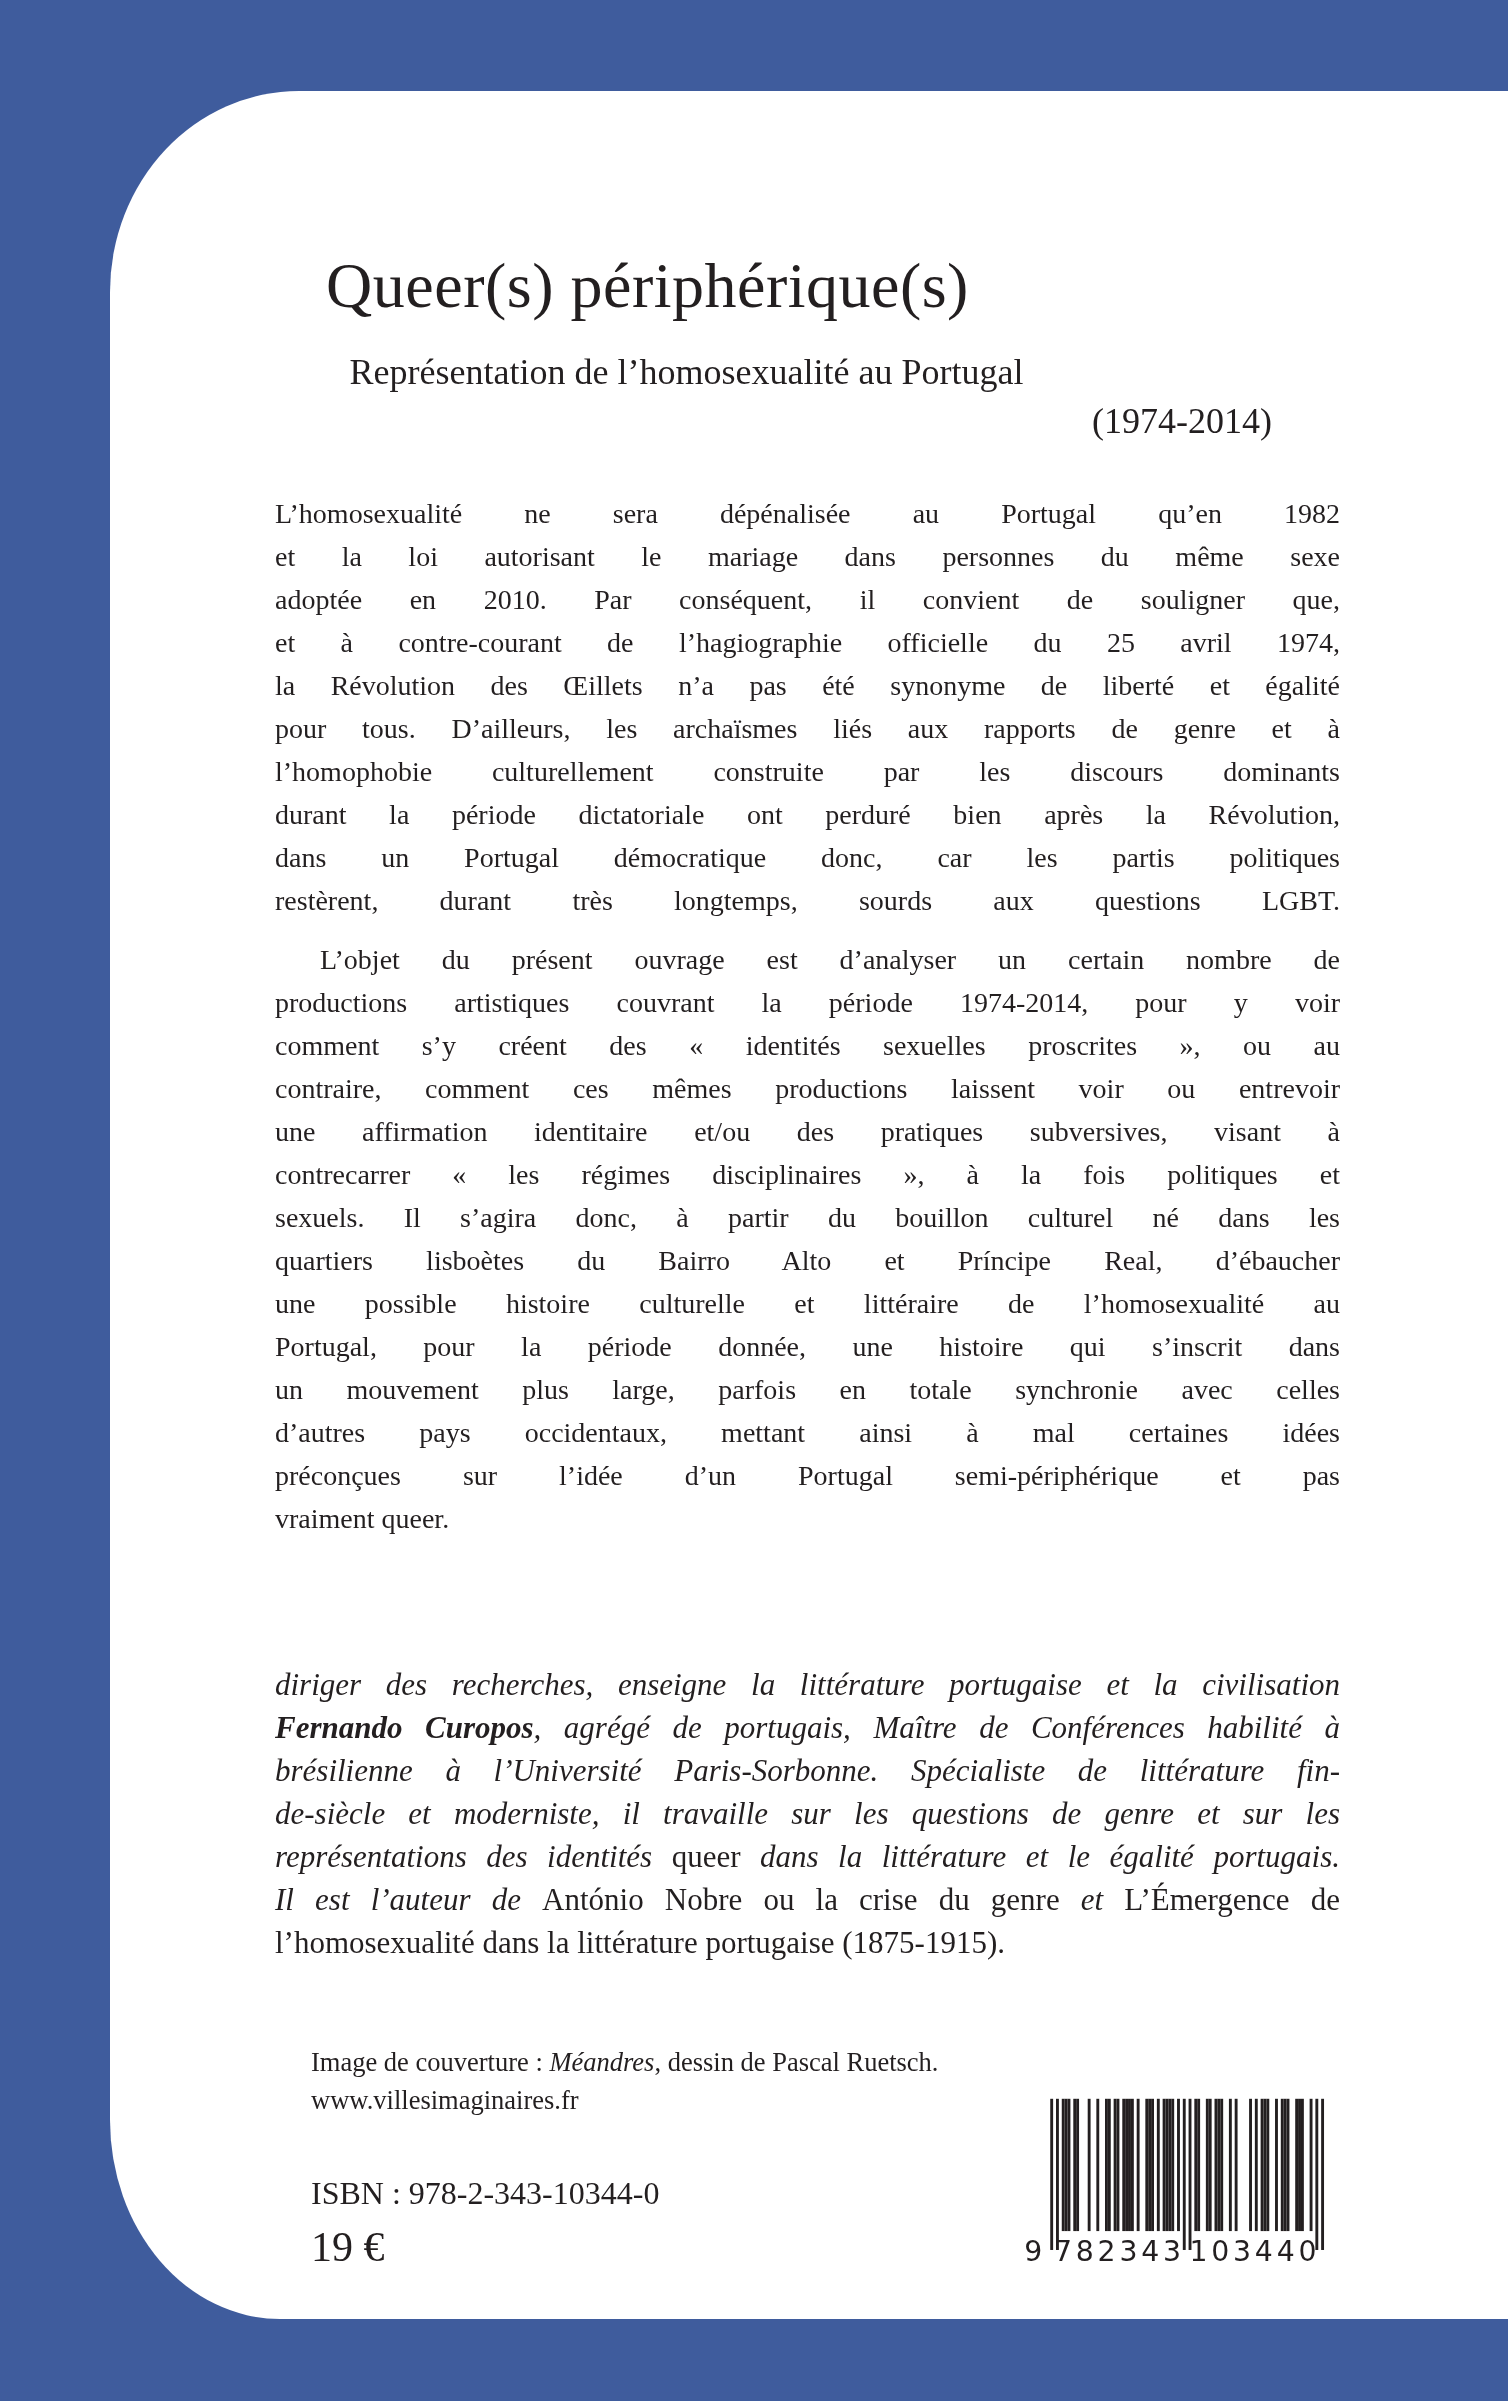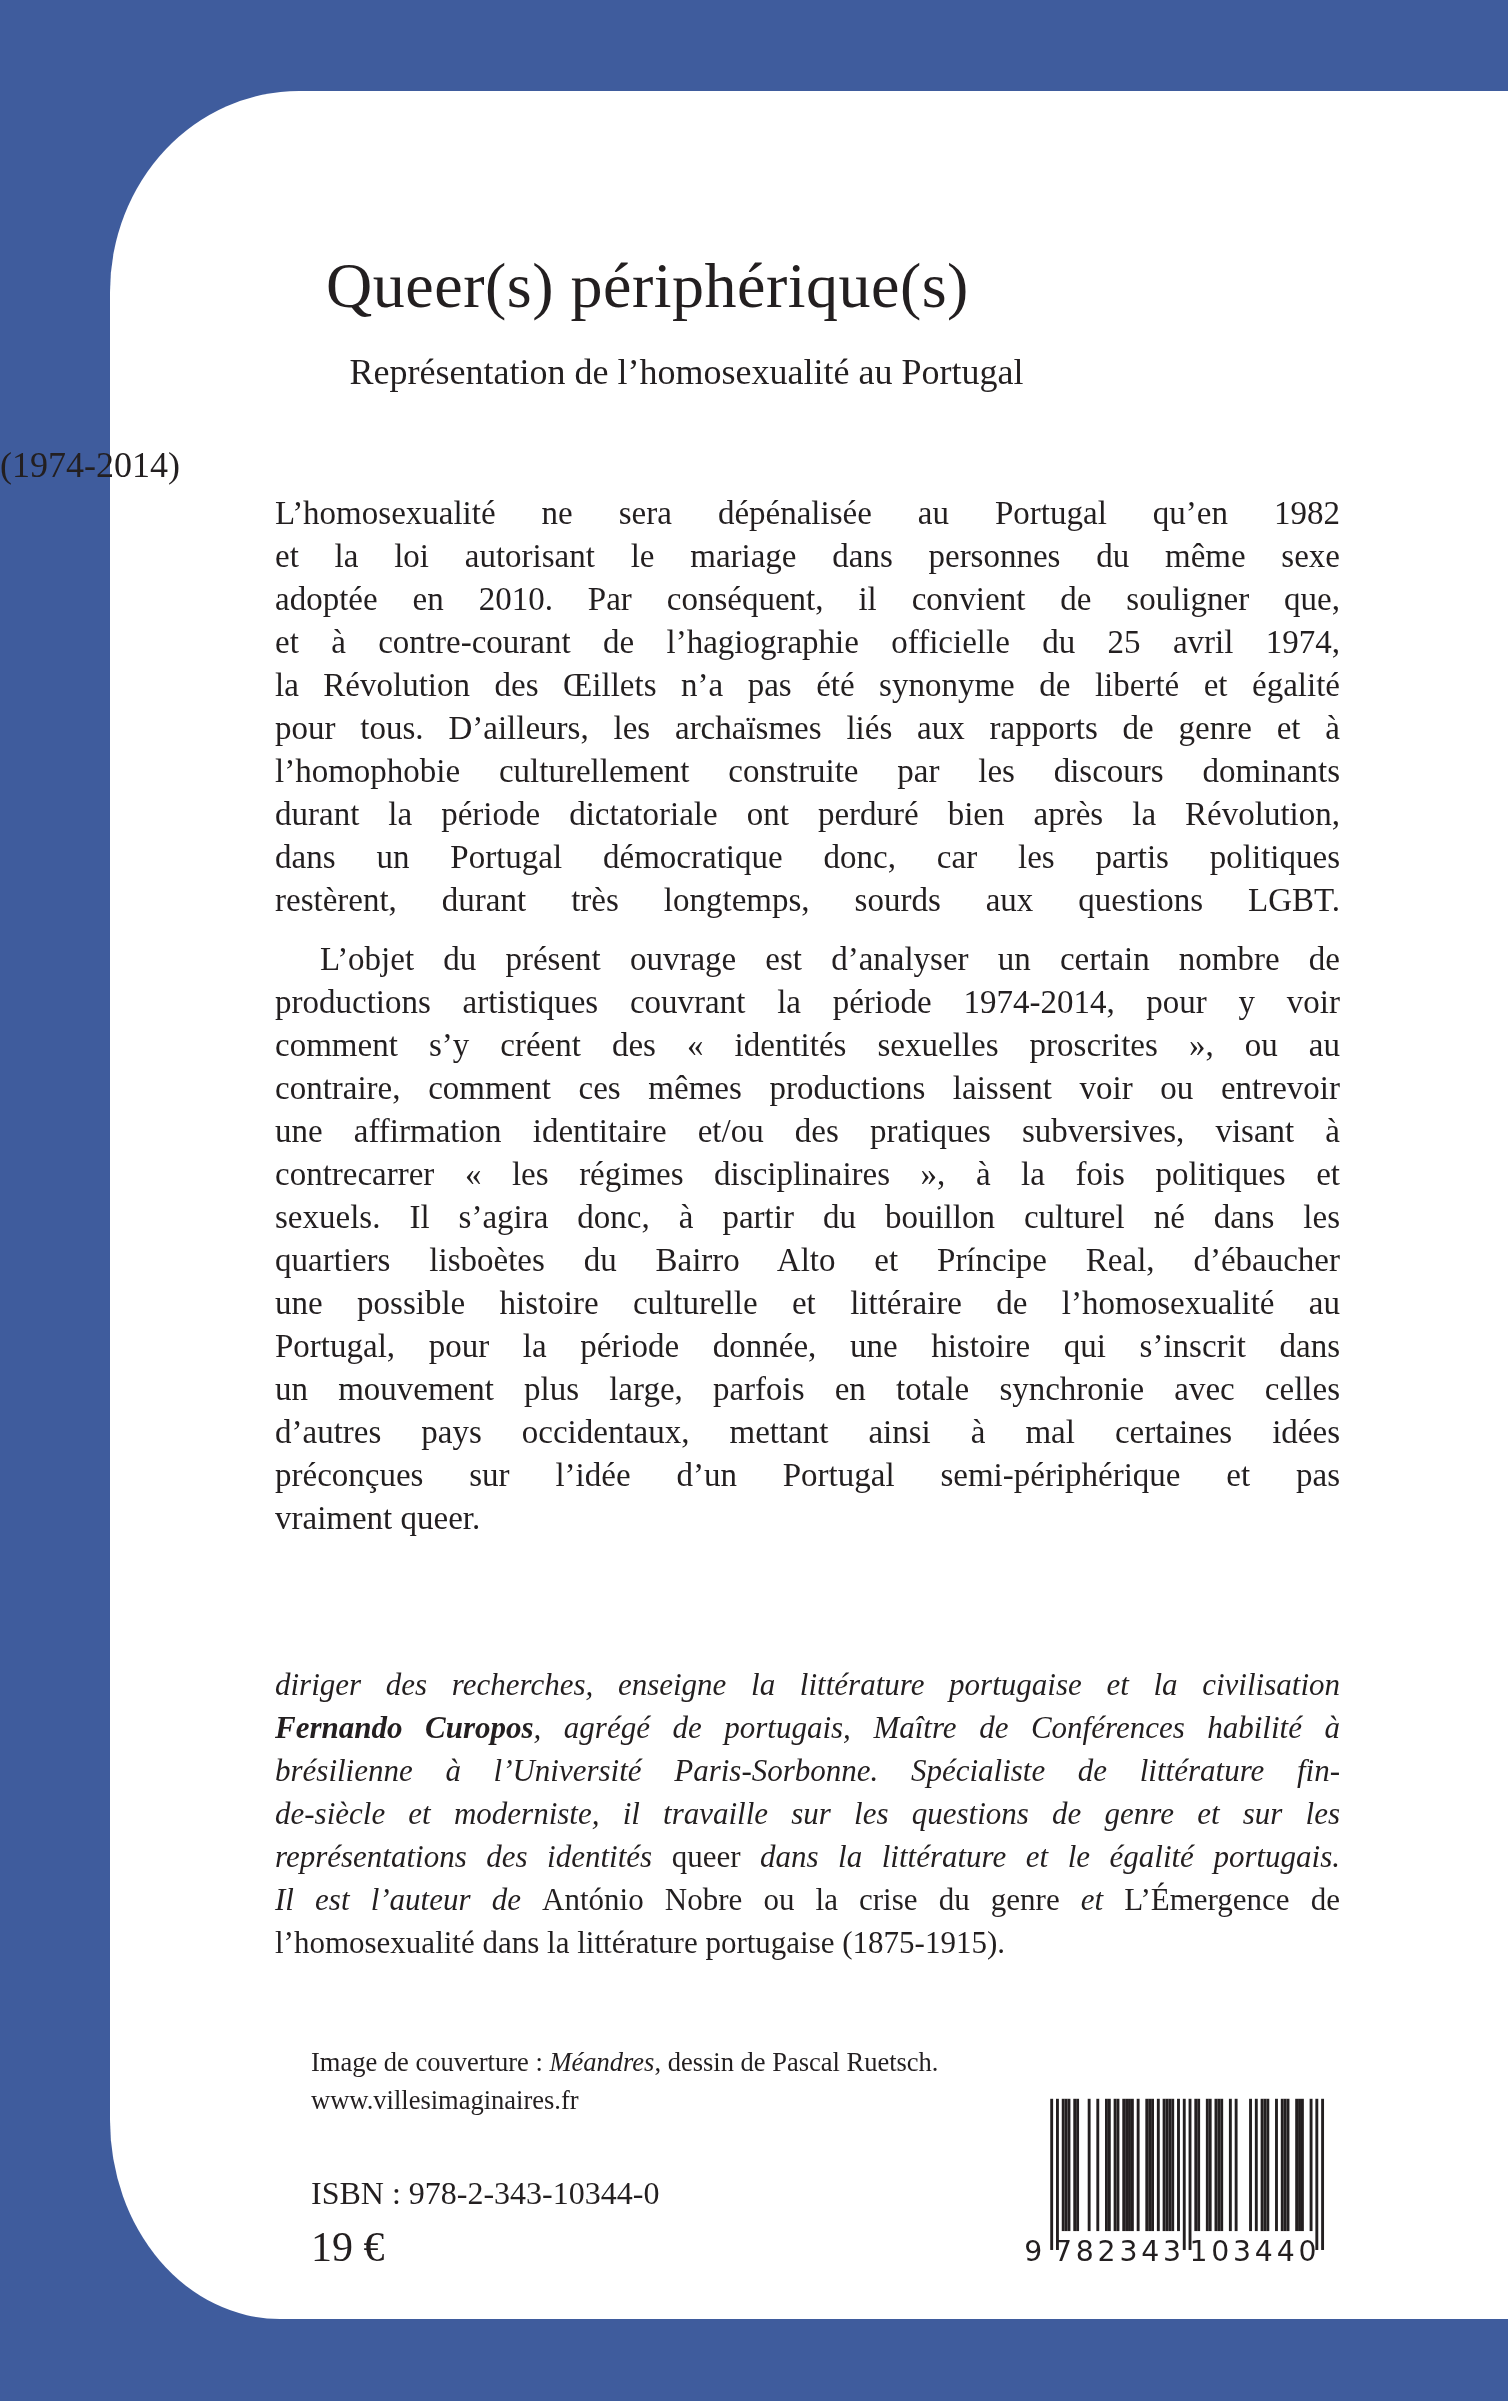--- a/index.html
+++ b/index.html
@@ -13,27 +13,27 @@
   .serif { font-family:"Liberation Serif","DejaVu Serif",serif; color:#231f20; }
   .title {
     position:absolute; left:0; width:1295px; top:248px; text-align:center;
     font-size:64px; line-height:76px; letter-spacing:0.5px;
   }
   .subtitle {
     position:absolute; left:0; width:1373px; top:348px; text-align:center;
     font-size:36px; line-height:49px;
   }
   .years {
-    position:absolute; left:0; width:1272px; top:397px; text-align:left;
-    font-size:36px; line-height:49px;margin-top:44px;
+    position:absolute; left:0; width:1272px; top:397px; text-align:right;
+    font-size:36px; line-height:49px;
   }
   .body-col { position:absolute; left:275px; width:1065px; }
   .line {
     display:block; white-space:nowrap; height:43px; line-height:43px;
-    font-size:33px; text-align:justify; text-align-last:justify;
+    font-size:28px; text-align:justify; text-align-last:justify;
     white-space:normal; overflow:visible;
   }
   .line.last { text-align-last:left; }
   .line.indent { padding-left:45px;margin-top:16px; }
   #main-text { top:492px; }
   #bio { top:1663px; }
   .bio .line { font-size:31px; }
   .it { font-style:italic; }
   .bd { font-weight:bold; font-style:italic; }
   .footer-line { position:absolute; left:275px; font-size:26.5px; line-height:32px; white-space:nowrap;margin-left:36px; }

